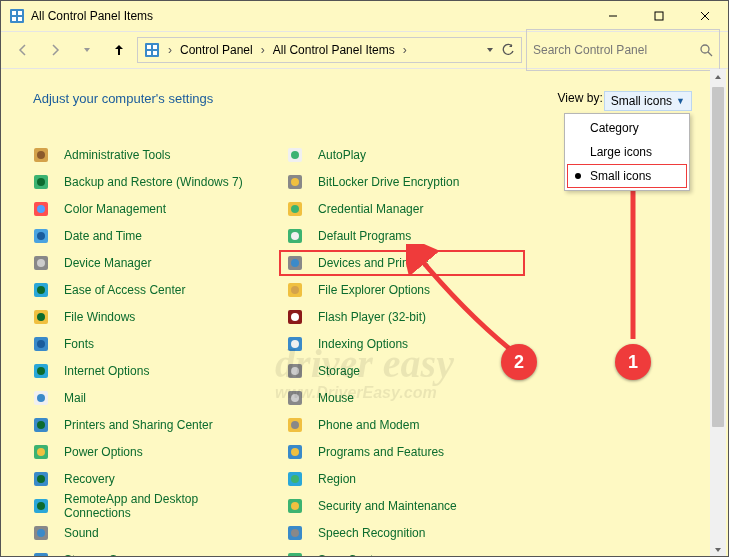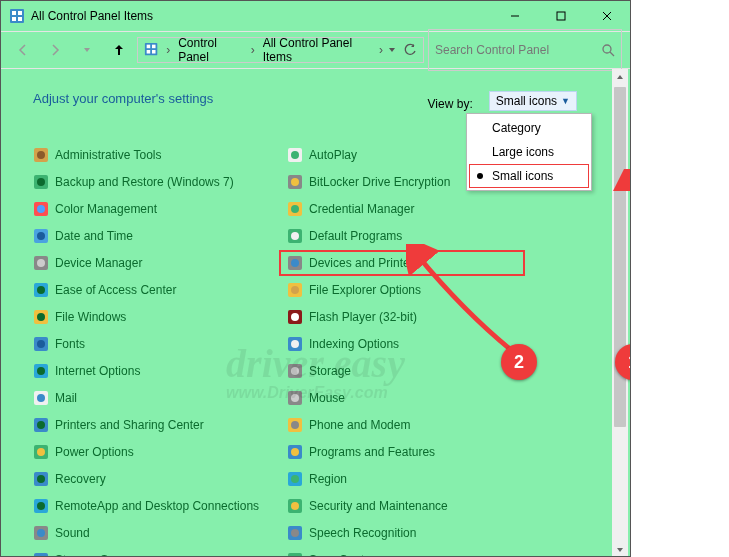--- a/index.html
+++ b/index.html
@@ -1,48 +1,48 @@
 <!DOCTYPE html>
 <html><head>
 <meta charset="utf-8">
 <style>
   html,body{margin:0;padding:0;font-family:"Segoe UI",Tahoma,sans-serif;font-size:12px;color:#000;background:#fff}
-  .window{width:631px;height:557px;border:1px solid #555;box-sizing:border-box;position:relative;overflow:hidden;background:#86efac}
+  .window{width:729px;height:557px;border:1px solid #555;box-sizing:border-box;position:relative;overflow:hidden;background:#fef9c3}
   
   .titlebar{height:30px;display:flex;align-items:center;border-bottom:1px solid #e5e5e5}
   .titlebar .appicon{width:16px;height:16px;margin:0 6px 0 8px;display:inline-block}
   .titlebar .title{flex:1;font-size:12px}
   .winbtn{width:46px;height:30px;display:flex;align-items:center;justify-content:center;color:#000}
   
   .navbar{height:36px;display:flex;align-items:center;padding:0 8px;border-bottom:1px solid #e5e5e5;gap:4px}
   .navbtn{width:28px;height:28px;display:flex;align-items:center;justify-content:center;color:#999;border-radius:2px}
   .navbtn.enabled{color:#000}
   .breadcrumb{flex:1;height:24px;border:1px solid #ccc;display:flex;align-items:center;padding:0 2px;gap:2px;position:relative}
   .bc-icon{width:16px;height:16px;margin:0 4px}
   .bc-seg{padding:0 4px;height:100%;display:flex;align-items:center}
   .bc-chev{color:#555;padding:0 2px}
   .bc-end{margin-left:auto;display:flex;align-items:center;gap:6px;padding-right:4px;color:#555}
   .searchbox{width:180px;height:24px;border:1px solid #ccc;display:flex;align-items:center;padding:8px 6px;color:#777}
   .searchbox .sicon{margin-left:auto}
   
   .content{position:relative;padding:22px 20px 10px 32px;height:calc(100% - 30px - 36px);box-sizing:border-box;overflow:hidden}
   .heading{color:#1a5c9c;font-size:13px}
-  .viewby{position:absolute;right:53px;top:22px;display:flex;align-items:flex-end;gap:16px;font-size:12px}
+  .viewby{position:absolute;right:36px;top:22px;display:flex;align-items:flex-start;gap:1px;font-size:12px}
   .viewby .lbl{color:#000}
   .viewby .sel{border:1px solid #bcd6f0;background:#e8f2fc;padding:2px 6px;display:flex;align-items:center;gap:4px;color:#000}
   .viewby .sel .tri{color:#1a5c9c;font-size:9px}
   
   .dropdown{position:absolute;right:38px;top:44px;width:120px;background:#fff;border:1px solid #b6b6b6;box-shadow:2px 2px 4px rgba(0,0,0,.2);padding:2px;z-index:5}
   .dropdown .dditem{height:22px;display:flex;align-items:center;padding-left:22px;position:relative;border:1px solid transparent}
   .dropdown .dditem.sel-item{border:1px solid #ef3b3b;background:#fff}
   .dropdown .dditem .bullet{position:absolute;left:7px;top:50%;transform:translateY(-50%);width:6px;height:6px;border-radius:50%;background:#000}
   
   .items{margin-top:40px;display:flex;gap:24px}
   .col{display:flex;flex-direction:column;gap:9px;width:230px}
-  .item{display:flex;align-items:center;gap:6px;height:18px;color:#0b6b2e;cursor:default}
+  .item{display:flex;align-items:center;gap:15px;height:18px;color:#0b6b2e;cursor:default}
   .item .iicon{width:16px;height:16px;flex:0 0 16px}
   .item.hl{border:2px solid #ef3b3b;padding:2px 6px;margin:-4px -8px}
   
   .scrollbar{position:absolute;right:2px;top:0;bottom:0;width:16px;background:#f0f0f0;display:flex;flex-direction:column;align-items:center}
   .scrollbar .sarrow{height:16px;width:100%;display:flex;align-items:center;justify-content:center;color:#666}
   .scrollbar .sthumb{width:12px;background:#c6c6c6;border-radius:1px;flex:0 0 auto}
   
   .anno{position:absolute;pointer-events:none}
   .circle{width:36px;height:36px;border-radius:50%;background:#ef3b3b;color:#fff;font-size:18px;font-weight:600;display:flex;align-items:center;justify-content:center;box-shadow:0 1px 3px rgba(0,0,0,.4)}
   svg{display:block}

